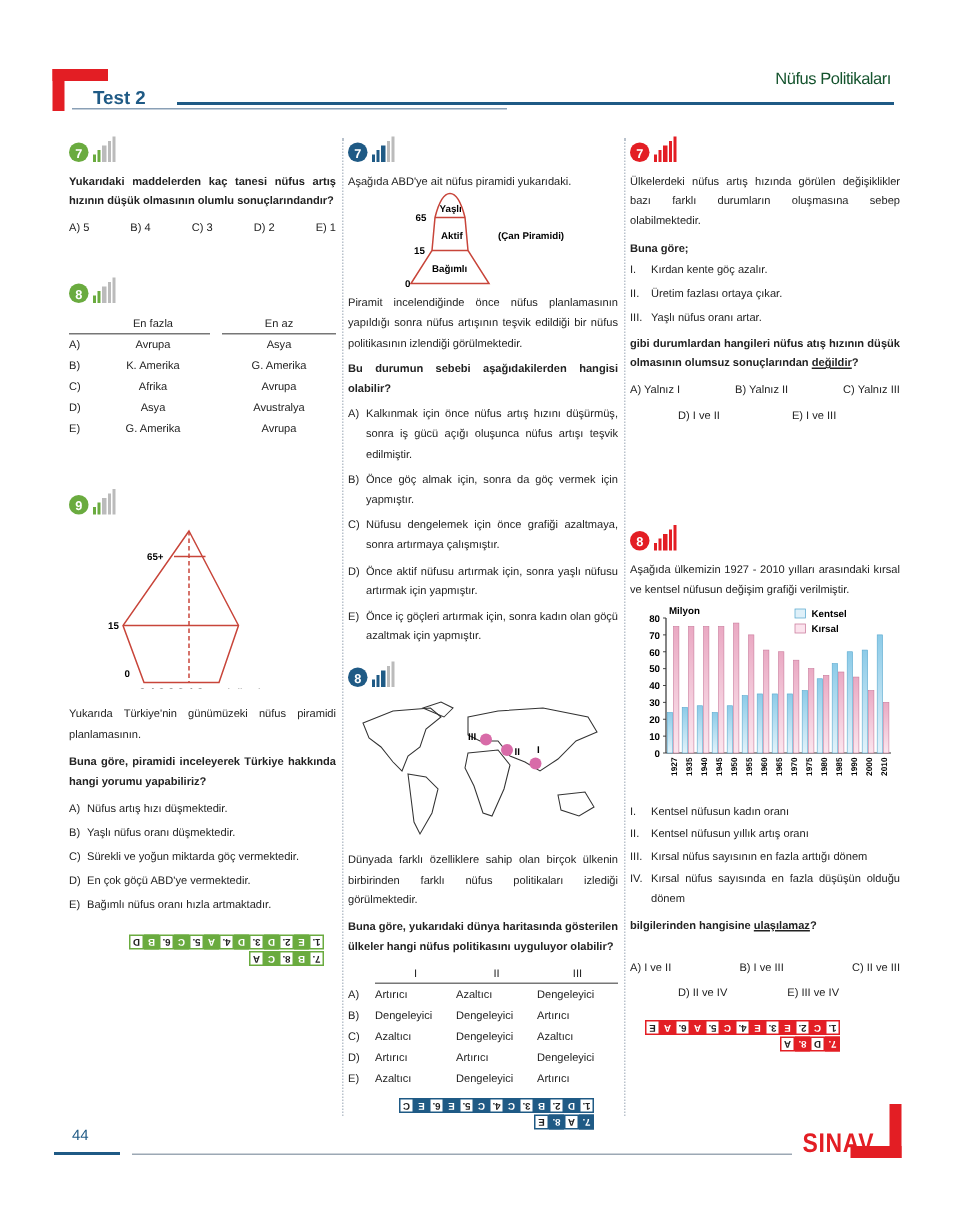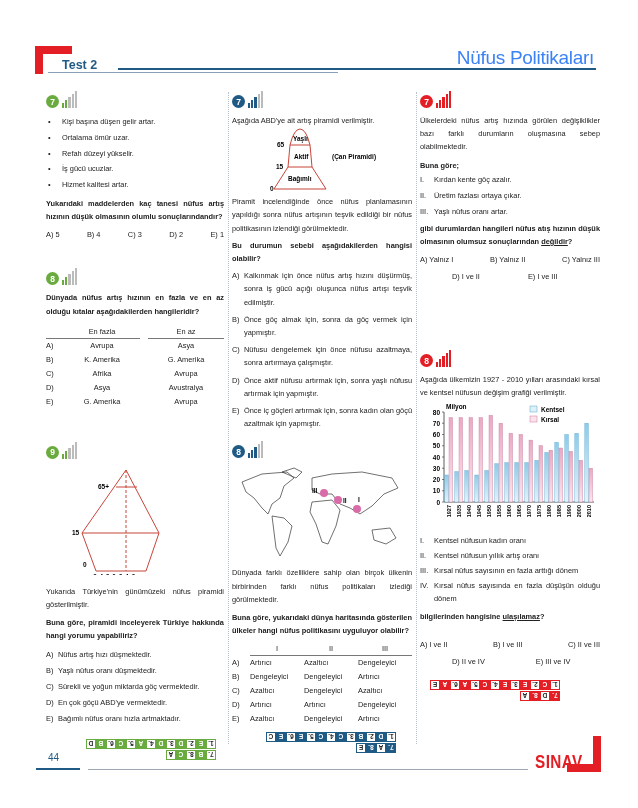--- a/index.html
+++ b/index.html
@@ -3,21 +3,21 @@
 <meta charset="utf-8">
 <style>
 *{box-sizing:border-box;margin:0;padding:0}
 body{width:638px;height:808px;background:#fff;font-family:"Liberation Sans",sans-serif;color:#222;position:relative;overflow:hidden;font-size:7.4px}
 .abs{position:absolute}
 .corner-tl{left:35px;top:46px;width:37px;height:8px;background:#e31e24}
 .corner-tl2{left:35px;top:46px;width:8px;height:28px;background:#e31e24}
 .test-title{left:62px;top:58px;font-size:12.5px;font-weight:bold;color:#1f5a85}
 .line-a{left:48px;top:72px;width:290px;height:1px;background:#8aa0b6}
 .line-b{left:118px;top:68px;width:478px;height:2px;background:#1f5a85}
-.page-title{right:44px;top:47px;font-size:19px;color:#3b82f6;letter-spacing:-0.3px}
+.page-title{right:44px;top:47px;font-size:11px;color:#14532d;letter-spacing:-0.3px}
 .col{position:absolute;top:92px}
 .c1{left:46px;width:178px}
 .c2{left:232px;width:180px}
 .c3{left:420px;width:180px}
 .vsep{position:absolute;width:0;border-left:1px dotted #b9c2cc}
 .qbadge{display:flex;align-items:flex-end;gap:1px;height:16px;margin-bottom:6px}
 .qnum{width:13px;height:13px;border-radius:50%;color:#fff;font-size:8.5px;font-weight:bold;display:flex;align-items:center;justify-content:center;margin-right:2px}
 .bar{width:2.2px;background:#bbb}
 .green .qnum{background:#6aab3f}.green .on{background:#6aab3f}
 .blue .qnum{background:#1f5a85}.blue .on{background:#1f5a85}
@@ -61,47 +61,39 @@
 
   <div>
     <div class="qbadge green">
       <span class="qnum">7</span>
       <span class="bar on" style="height:5px"></span>
         <span class="bar on" style="height:8px"></span>
         <span class="bar" style="height:11px"></span>
         <span class="bar" style="height:14px"></span>
         <span class="bar" style="height:17px"></span>
     </div>
-    <ul class="bul">
-      <li>Kişi başına düşen gelir artar.</li>
-      <li>Ortalama ömür uzar.</li>
-      <li>Refah düzeyi yükselir.</li>
-      <li>İş gücü ucuzlar.</li>
-      <li>Hizmet kalitesi artar.</li>
-    </ul>
     <p class="b" style="margin-top:4px">Yukarıdaki maddelerden kaç tanesi nüfus artış hızının düşük olmasının olumlu sonuçlarındandır?</p>
     <div class="opts">
       <span>A) 5</span>
       <span>B) 4</span>
       <span>C) 3</span>
       <span>D) 2</span>
       <span>E) 1</span>
     </div>
   </div>
 
   <div style="margin-top:28px">
     <div class="qbadge green">
       <span class="qnum">8</span>
       <span class="bar on" style="height:5px"></span>
         <span class="bar on" style="height:8px"></span>
         <span class="bar" style="height:11px"></span>
         <span class="bar" style="height:14px"></span>
         <span class="bar" style="height:17px"></span>
     </div>
-    <p class="b">Dünyada nüfus artış hızının en fazla ve en az olduğu kıtalar aşağıdakilerden hangileridir?</p>
     <table class="tbl">
       <tbody>
           <tr>
             <th></th>
             <th>En fazla</th>
             <th style="width:8px;border:none"></th>
             <th>En az</th>
           </tr>
       <tr>
             <td class="k">A)</td>
@@ -150,21 +142,21 @@
       <polygon points="80,5 113,68 100,106 50,106 36,68" fill="none" stroke="#c8453a" stroke-width="1"></polygon>
       <line x1="70" y1="22" x2="91" y2="22" stroke="#c8453a"></line>
       <line x1="36" y1="68" x2="113" y2="68" stroke="#c8453a"></line>
       <line x1="80" y1="5" x2="80" y2="106" stroke="#c8453a" stroke-dasharray="3,2"></line>
       <text x="52" y="24" font-size="6.5" font-weight="bold">65+</text>
       <text x="26" y="70" font-size="6.5" font-weight="bold">15</text>
       <text x="37" y="102" font-size="6.5" font-weight="bold">0</text>
       <text x="47" y="114" font-size="6.5" font-weight="bold" word-spacing="1">6 4 2 0 2 4 6</text>
       <text x="105" y="114" font-size="6" font-weight="bold">(milyon)</text>
     </svg>
-    <p style="margin-top:8px">Yukarıda Türkiye'nin günümüzeki nüfus piramidi gösterilmiştir.</p>
+    <p style="margin-top:8px">Yukarıda Türkiye'nin günümüzeki nüfus piramidi planlamasının.</p>
     <p class="b" style="margin-top:5px">Buna göre, piramidi inceleyerek Türkiye hakkında hangi yorumu yapabiliriz?</p>
     <div class="optlist" style="margin-top:4px">
       <div>
           <span class="k">A)</span>
           <span>Nüfus artış hızı düşmektedir.</span>
         </div>
       <div>
           <span class="k">B)</span>
           <span>Yaşlı nüfus oranı düşmektedir.</span>
         </div>
@@ -211,21 +203,21 @@
 <div class="col c2">
   <div>
     <div class="qbadge blue">
       <span class="qnum">7</span>
       <span class="bar on" style="height:5px"></span>
         <span class="bar on" style="height:8px"></span>
         <span class="bar on" style="height:11px"></span>
         <span class="bar" style="height:14px"></span>
         <span class="bar" style="height:17px"></span>
     </div>
-    <p>Aşağıda ABD'ye ait artış piramidi verilmiştir.</p>
+    <p>Aşağıda ABD'ye ait nüfus piramidi yukarıdaki.</p>
     <svg width="180" height="66">
       <path d="M42,62 L56,40 L58,18 Q62,2 68,2 Q74,2 78,18 L80,40 L94,62 Z" fill="none" stroke="#c8453a"></path>
       <line x1="58" y1="18" x2="78" y2="18" stroke="#c8453a"></line>
       <line x1="56" y1="40" x2="80" y2="40" stroke="#c8453a"></line>
       <text x="61" y="14" font-size="6.5" font-weight="bold">Yaşlı</text>
       <text x="62" y="32" font-size="6.5" font-weight="bold">Aktif</text>
       <text x="56" y="54" font-size="6.5" font-weight="bold">Bağımlı</text>
       <text x="45" y="20" font-size="6.5" font-weight="bold">65</text>
       <text x="44" y="42" font-size="6.5" font-weight="bold">15</text>
       <text x="38" y="64" font-size="6.5" font-weight="bold">0</text>
@@ -237,21 +229,21 @@
       <div style="display:flex;margin-top:4px">
           <span class="k" style="width:12px;flex:none;line-height:13.2px">A)</span>
           <p>Kalkınmak için önce nüfus artış hızını düşürmüş, sonra iş gücü açığı oluşunca nüfus artışı teşvik edilmiştir.</p>
         </div>
       <div style="display:flex;margin-top:4px">
           <span class="k" style="width:12px;flex:none;line-height:13.2px">B)</span>
           <p>Önce göç almak için, sonra da göç vermek için yapmıştır.</p>
         </div>
       <div style="display:flex;margin-top:4px">
           <span class="k" style="width:12px;flex:none;line-height:13.2px">C)</span>
-          <p>Nüfusu dengelemek için önce nüfusu azaltmaya, sonra artırmaya çalışmıştır.</p>
+          <p>Nüfusu dengelemek için önce grafiği azaltmaya, sonra artırmaya çalışmıştır.</p>
         </div>
       <div style="display:flex;margin-top:4px">
           <span class="k" style="width:12px;flex:none;line-height:13.2px">D)</span>
           <p>Önce aktif nüfusu artırmak için, sonra yaşlı nüfusu artırmak için yapmıştır.</p>
         </div>
       <div style="display:flex;margin-top:4px">
           <span class="k" style="width:12px;flex:none;line-height:13.2px">E)</span>
           <p>Önce iç göçleri artırmak için, sonra kadın olan göçü azaltmak için yapmıştır.</p>
         </div>
     </div>
@@ -497,21 +489,21 @@
           <span style="width:14px;flex:none;line-height:13.2px">IV.</span>
           <p>Kırsal nüfus sayısında en fazla düşüşün olduğu dönem</p>
         </div>
     </div>
     <p class="b" style="margin-top:4px"><span>bilgilerinden hangisine </span><u>ulaşılamaz</u><span>?</span></p>
     <div class="opts" style="margin-top:16px">
       <span>A) I ve II</span>
       <span>B) I ve III</span>
       <span>C) II ve III</span>
     </div>
-    <div style="display:flex;gap:51px;margin:6px 0 0 32px">
+    <div style="display:flex;gap:40px;margin:6px 0 0 32px">
       <span>D) II ve IV</span>
       <span>E) III ve IV</span>
     </div>
   </div>
   <div class="answer-key" style="margin-top:14px;margin-right:40px">
       <div class="keybox" style="margin-top: 1px;">
         <span class="kc" style="background: rgb(255, 255, 255); color: rgb(34, 34, 34); border: 1px solid rgb(227, 30, 36);">E</span>
         <span class="kc" style="background: rgb(227, 30, 36); color: rgb(255, 255, 255); border: 1px solid rgb(227, 30, 36);">A</span>
         <span class="kc" style="background: rgb(255, 255, 255); color: rgb(34, 34, 34); border: 1px solid rgb(227, 30, 36);">6.</span>
         <span class="kc" style="background: rgb(227, 30, 36); color: rgb(255, 255, 255); border: 1px solid rgb(227, 30, 36);">A</span>

